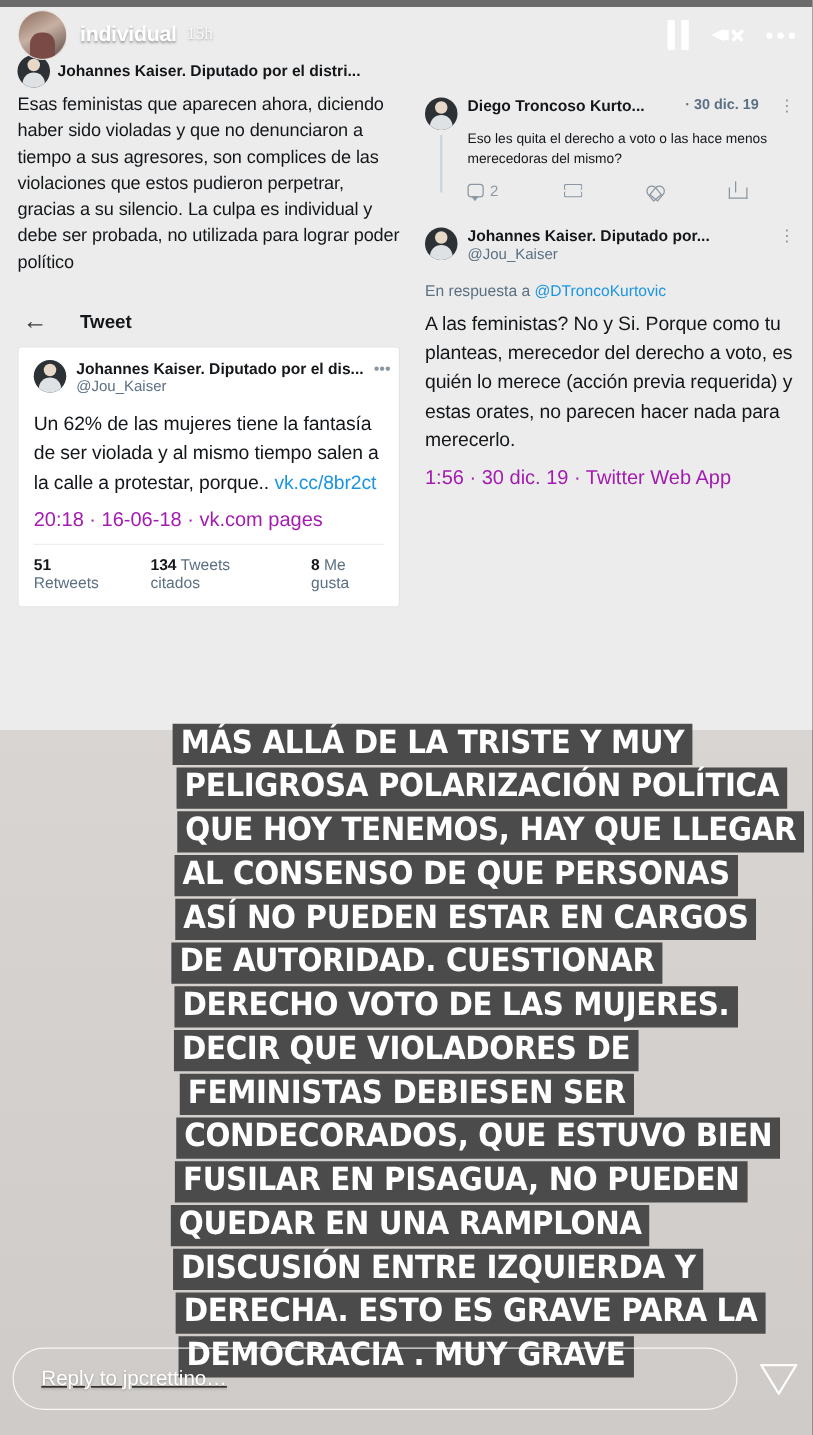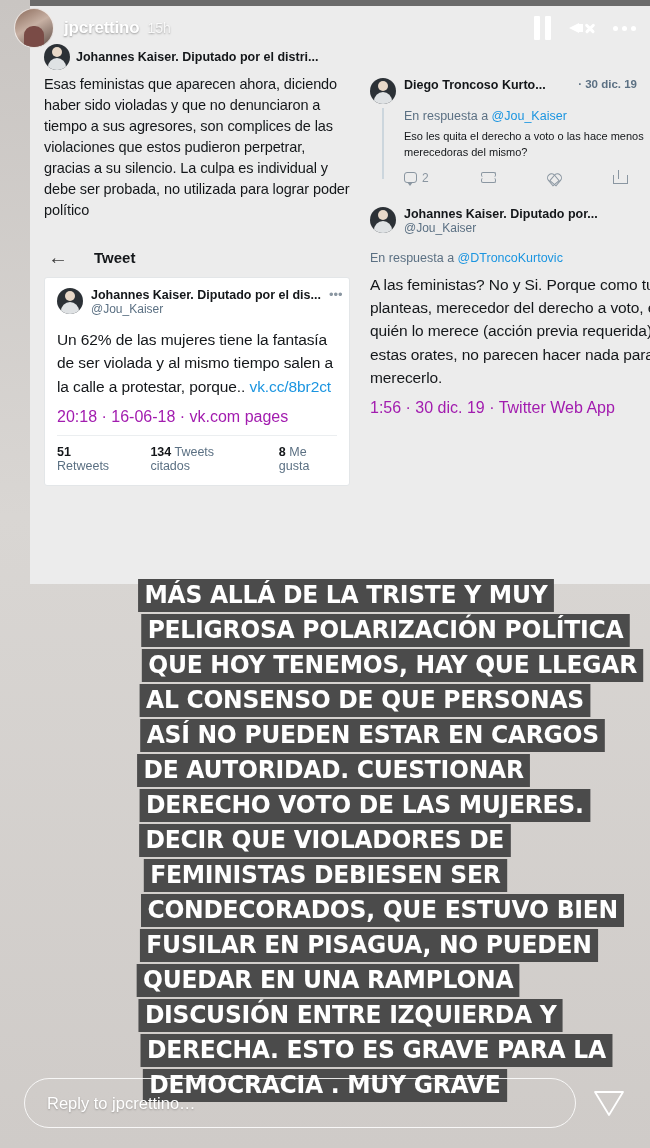--- a/index.html
+++ b/index.html
@@ -53,20 +53,21 @@
     font-weight: 700;
     text-shadow: 0 1px 2px rgba(0,0,0,.35);
     letter-spacing: -.2px;
   }
   .age {
     margin-left: 8px;
     color: rgba(255,255,255,.85);
     font-size: 14px;
     font-weight: 400;
     text-shadow: 0 1px 2px rgba(0,0,0,.3);
+    font-family: Liberation Serif, serif;
   }
   .hdr-right {
     margin-left: auto;
     display: flex;
     align-items: center;
     gap: 18px;
   }
   .pause-icon { display: flex; gap: 5px; }
   .pause-icon i {
     display: block;
@@ -94,21 +95,20 @@
   .mute-icon .x2 { transform: rotate(-45deg); }
   .dots { display: flex; gap: 4px; align-items: center; }
   .dots i { width: 5px; height: 5px; border-radius: 50%; background: #fff; display:block; }
 
   
   .collage {
     position: absolute;
     top: 0; left: 0; right: 0;
     height: 584px;
     background: #e9e9e9;
-    margin-left: 30px;
   }
   .collage::before {
     content: "";
     position: absolute; inset: 0;
     background: linear-gradient(180deg,#6b6b6b 0 6px,#ececec 6px);
   }
 
   
   .tw-left {
     position: absolute;
@@ -265,23 +265,24 @@
     white-space: nowrap;
   }
 
   
   .reply-bar {
     position: absolute;
     left: 0; right: 0; bottom: 0;
     height: 90px;
     display: flex;
     align-items: center;
-    padding: 0 24px;
+    padding: 0 10px;
     gap: 16px;
     z-index: 50;
+    text-decoration: underline;
   }
   .reply-pill {
     flex: 1;
     height: 50px;
     border: 1.6px solid rgba(255,255,255,.85);
     border-radius: 26px;
     display: flex;
     align-items: center;
     padding: 0 22px;
   }
@@ -351,24 +352,20 @@
 
       <div class="thread-block">
         <div class="thread-line"></div>
         <div class="card-row">
           <div class="tw-av"></div>
           <div class="tw-name">Diego Troncoso Kurto...</div>
           <div class="date">· 30 dic. 19</div>
           <div class="menu-dots" style="margin-left:8px">⋮</div>
         </div>
         <div style="padding-left:34px">
-          <div class="reply-to">
-            <span style="color:#5b7083">En respuesta a</span>
-            <span>@Jou_Kaiser</span>
-          </div>
           <div class="qbody">Eso les quita el derecho a voto o las hace menos merecedoras del mismo?</div>
           <div class="actions">
             <div class="act">
               <span class="ic-bubble"></span>
               <span>2</span>
             </div>
             <div class="act">
               <span class="ic-rt"></span>
             </div>
             <div class="act">
@@ -395,21 +392,21 @@
           <span>@DTroncoKurtovic</span>
         </div>
         <div class="big-body" style="margin-top:8px">A las feministas? No y Si. Porque como tu planteas, merecedor del derecho a voto, es quién lo merece (acción previa requerida) y estas orates, no parecen hacer nada para merecerlo.</div>
         <div class="meta">1:56 · 30 dic. 19 · Twitter Web App</div>
       </div>
     </div>
   </div>
 
   <div class="header">
     <div class="avatar"></div>
-    <div class="uname">jpcrettino</div>
+    <div class="uname">individual</div>
     <div class="age">15h</div>
     <div class="hdr-right">
       <div class="pause-icon">
           <i></i>
           <i></i>
         </div>
       <div class="mute-icon">
         <span class="spk"></span>
           <span class="box"></span>
           <span class="x1"></span>

